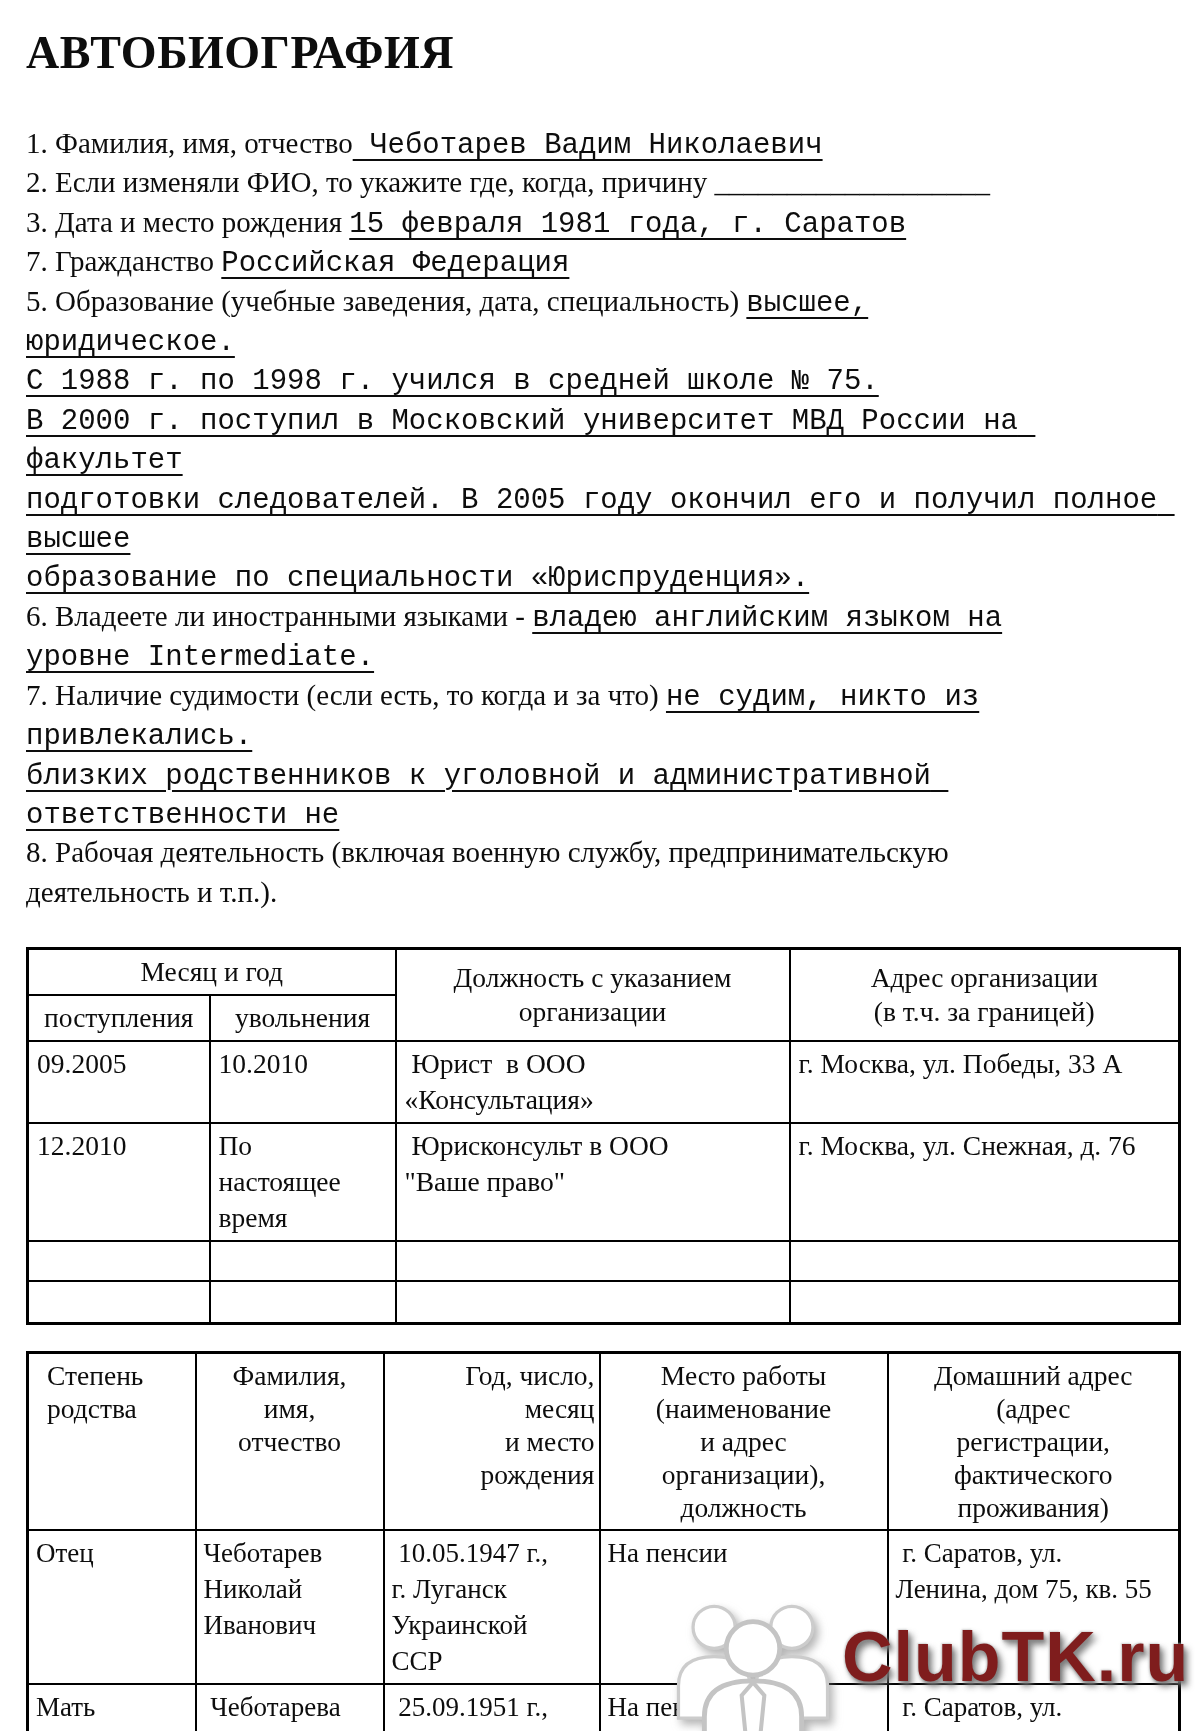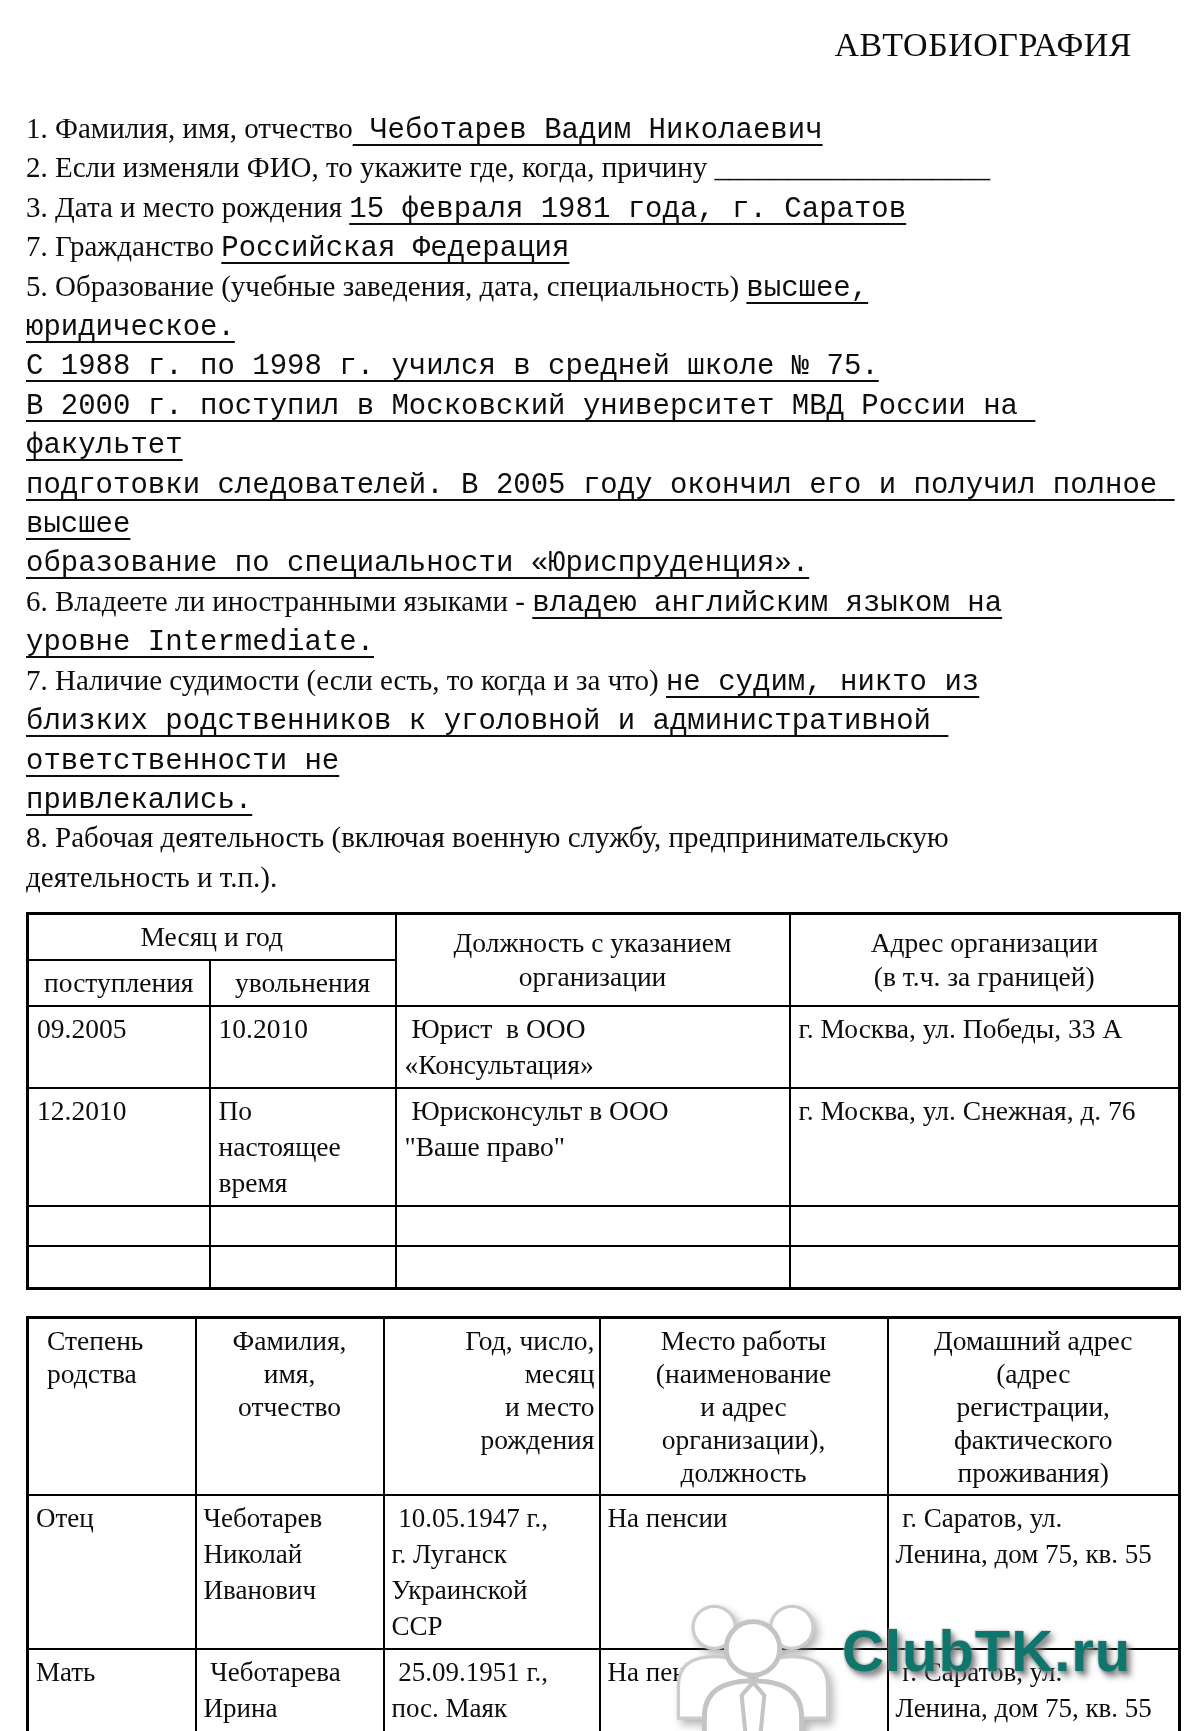--- a/index.html
+++ b/index.html
@@ -7,23 +7,23 @@
     position:relative;
     width:1200px; height:1731px;
     background:#ffffff;
     overflow:hidden;
     box-sizing:border-box;
     padding:26px 28px 0 26px;
     font-family:"Liberation Serif","DejaVu Serif",serif;
     color:#0d0d0d;
   }
   .title {
-    text-align:right;
-    font-weight:normal;
-    font-size:34px;
+    text-align:left;
+    font-weight:bold;
+    font-size:46px;
     letter-spacing:0.5px;
     margin:0 40px 46px 0;
   }
   .line {
     font-size:29px;
     line-height:36.4px;
     min-height:36.4px;
     white-space:pre-wrap;
   }
   .u {
@@ -42,21 +42,21 @@
     border:2px solid #000;
     font-size:27.5px;
     font-weight:normal;
     vertical-align:top;
     white-space:pre-wrap;
     padding:3px 6px;
     line-height:36px;
     overflow:hidden;
   }
   
-  .work { margin-top:14px;padding-left:18px; }
+  .work { margin-top:34px;padding-left:18px; }
   .work thead th { text-align:center; vertical-align:middle; line-height:34px; padding:2px 4px; }
   .work thead .sub th { height:40px; }
   .work .th-my { height:40px; }
   .work tbody td { padding:4px 8px; }
   .work tr.empty1 td { height:30px; }
   .work tr.empty2 td { height:32px; }
   
   .note { margin-top:14px; }
   
   .rel { margin-top:26px; }
@@ -74,23 +74,23 @@
   }
   .wm-icon {
     width:162px; height:172px;
     flex:none;
     margin-top:8px;
     filter:drop-shadow(4px 5px 4px rgba(120,120,120,0.55));
   }
   .wm-text {
     font-family:"Liberation Sans","DejaVu Sans",sans-serif;
     font-weight:bold;
-    font-size:58px;
+    font-size:70px;
     line-height:1;
-    color:#0f766e;
+    color:#7f1d1d;
     letter-spacing:1px;
     margin:36px 0 0 8px;
     white-space:nowrap;
     text-shadow:4px 5px 6px rgba(115,115,115,0.9),
                 1px 2px 3px rgba(140,140,140,0.7),
                -1px -1px 2px rgba(190,190,190,0.6);
   }
 </style>
 </head>
 <body>
@@ -106,22 +106,22 @@
     <div class="line"><span>7. Гражданство </span><span class="u">Российская Федерация</span></div>
     <div class="line"><span>5. Образование (учебные заведения, дата, специальность) </span><span class="u">высшее,</span></div>
     <div class="line"><span></span><span class="u">юридическое.</span></div>
     <div class="line"><span></span><span class="u">С 1988 г. по 1998 г. учился в средней школе № 75.</span></div>
     <div class="line"><span></span><span class="u">В 2000 г. поступил в Московский университет МВД России на факультет</span></div>
     <div class="line"><span></span><span class="u">подготовки следователей. В 2005 году окончил его и получил полное высшее</span></div>
     <div class="line"><span></span><span class="u">образование по специальности «Юриспруденция».</span></div>
     <div class="line"><span>6. Владеете ли иностранными языками - </span><span class="u">владею английским языком на</span></div>
     <div class="line"><span></span><span class="u">уровне Intermediate.</span></div>
     <div class="line"><span>7. Наличие судимости (если есть, то когда и за что) </span><span class="u">не судим, никто из</span></div>
+    <div class="line"><span></span><span class="u">привлекались.</span></div>
     <div class="line"><span></span><span class="u">близких родственников к уголовной и административной ответственности не</span></div>
-    <div class="line"><span></span><span class="u">привлекались.</span></div>
     <div class="line"><span>8. Рабочая деятельность (включая военную службу, предпринимательскую</span><span class="u"></span></div>
     <div class="line"><span>деятельность и т.п.).</span><span class="u"></span></div>
   </div>
 
   <table class="work">
     <colgroup>
       <col style="width:182px">
         <col style="width:186px">
         <col style="width:394px">
         <col style="width:390px">

